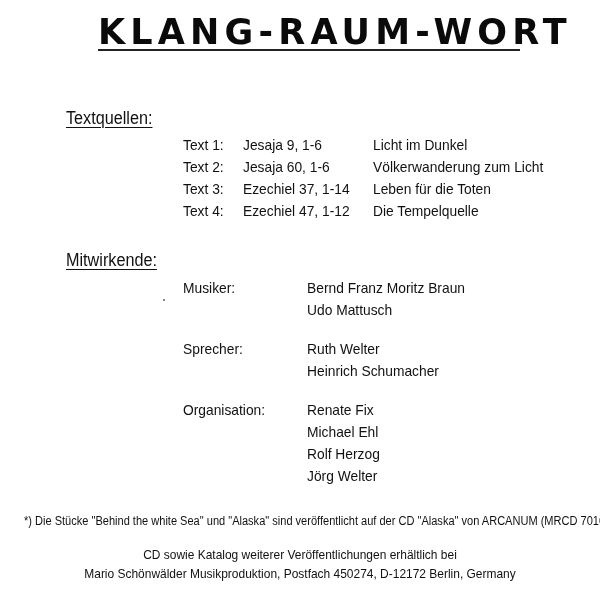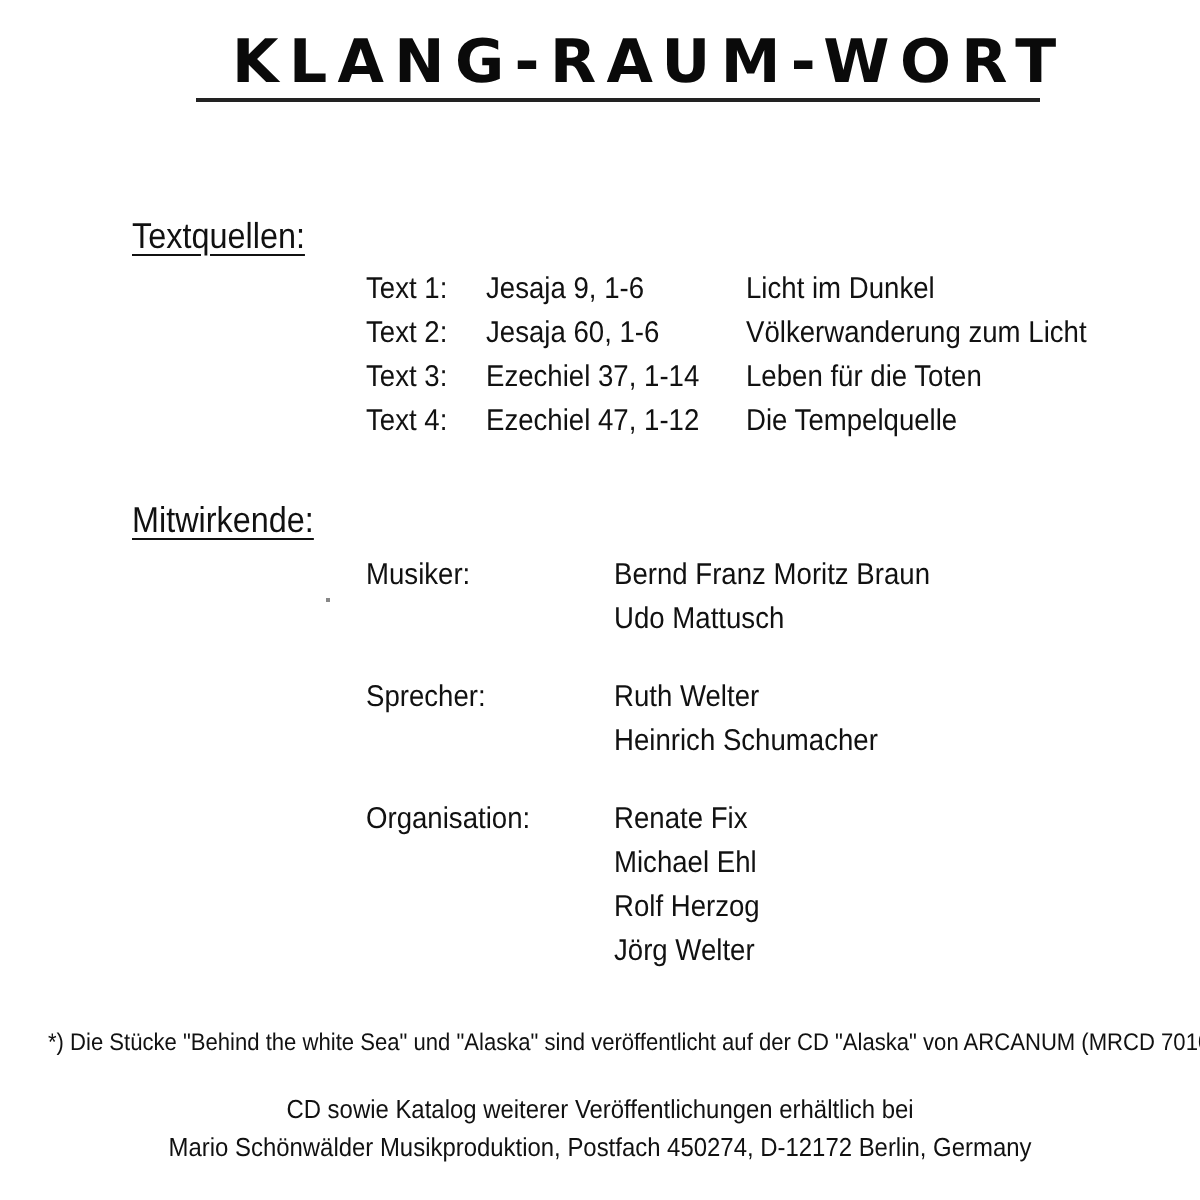--- a/index.html
+++ b/index.html
@@ -3,23 +3,23 @@
 <meta charset="utf-8">
 <style>
   html, body { margin: 0; padding: 0; }
   body {
     width: 600px; height: 600px; overflow: hidden;
     background: #ffffff; color: #111111;
     font-family: "Liberation Sans", "DejaVu Sans", sans-serif;
     position: relative;
   }
   .title {
-    position: absolute; left: 116px; top: 12px;
+    position: absolute; left: 98px; top: 12px;
     font-family: "DejaVu Sans", sans-serif;
-    font-weight: bold; font-size: 30px; letter-spacing: 5.2px;
+    font-weight: bold; font-size: 35px; letter-spacing: 5.2px;
     color: #0a0a0a; line-height: 40px; white-space: nowrap;
   }
   .title-rule {
     position: absolute; left: 98px; top: 49px; width: 422px; height: 2px; background: #222;
   }
   .section-heading {
     position: absolute; left: 66px;
     font-size: 18px; text-decoration: underline; text-underline-offset: 3px;
     color: #111; white-space: nowrap; transform: scaleX(0.9); transform-origin: left;
   }

